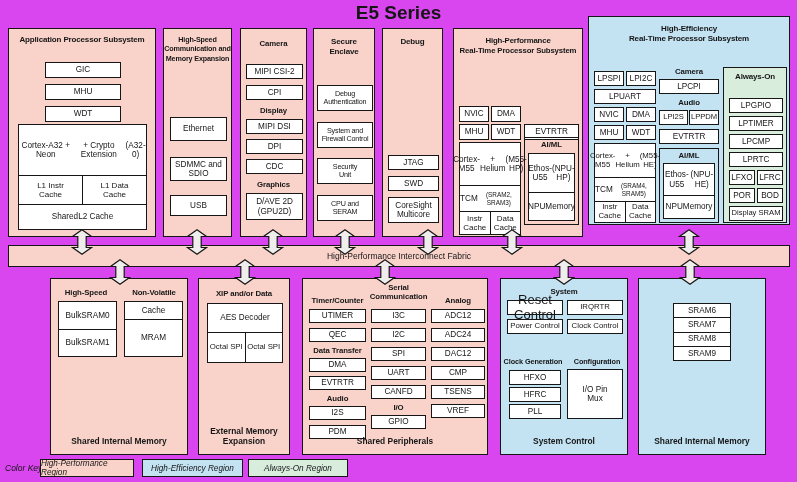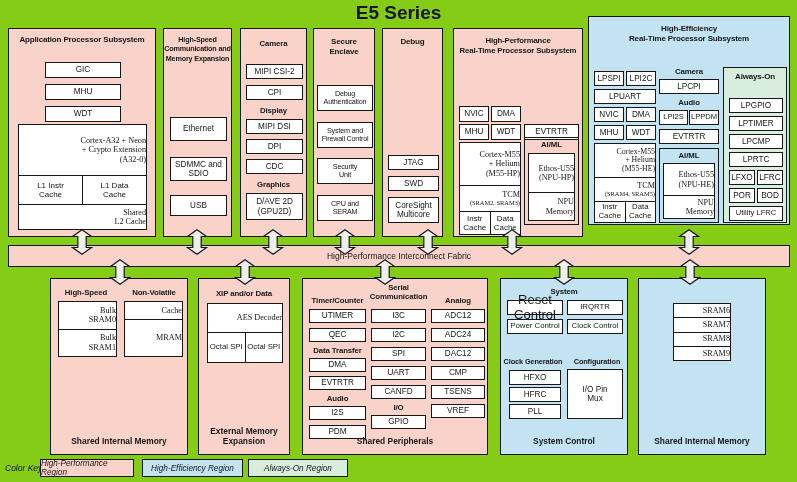--- a/index.html
+++ b/index.html
@@ -1,34 +1,34 @@
 <!DOCTYPE html>
 <html><head>
 <meta charset="utf-8">
 <style>
   html,body{margin:0;padding:0;background:#fff;}
-  .canvas{position:relative;width:797px;height:482px;background:#84cc16;overflow:hidden;
+  .canvas{position:relative;width:797px;height:482px;background:#d946ef;overflow:hidden;
           font-family:"Liberation Sans","DejaVu Sans",sans-serif;color:#161616;}
   .blk{position:absolute;box-sizing:border-box;border:1.5px solid #161616;}
   .bg-hp{background:#f9d3ca;}
   .bg-he{background:#c3e2f2;}
   .bg-ao{background:#d9eddd;}
   .pagetitle{position:absolute;top:2px;left:0;right:0;text-align:center;font-size:19px;font-weight:600;}
   .bt{position:absolute;left:0;right:0;text-align:center;font-weight:bold;font-size:8px;line-height:1.3;}
   .bt span{display:block;white-space:nowrap;letter-spacing:-0.15px;}
   .hd{position:absolute;box-sizing:border-box;font-weight:bold;font-size:7.8px;line-height:1.2;
       text-align:center;white-space:nowrap;letter-spacing:-0.1px;}
   .wb{position:absolute;box-sizing:border-box;background:#fff;border:1.3px solid #161616;
       display:flex;flex-direction:column;align-items:center;justify-content:center;
       text-align:center;font-size:8.2px;line-height:1.13;}
   .wb span{display:block;}
   .stack{position:absolute;box-sizing:border-box;background:#fff;border:1.3px solid #161616;
          display:flex;flex-direction:column;}
-  .cell{display:flex;flex-direction:column;align-items:flex-end;justify-content:center;
-        text-align:center;font-size:8.2px;line-height:1.15;border-top:1.3px solid #161616;font-family:Liberation Serif, serif;}
+  .cell{display:flex;align-items:center;justify-content:center;
+        text-align:center;font-size:8.2px;line-height:1.15;border-top:1.3px solid #161616;}
   .stack > :first-child{border-top:none;}
   .crow{display:flex;flex-direction:row;border-top:1.3px solid #161616;min-height:0;}
   .crow > .ccol{flex:1;display:flex;flex-direction:column;align-items:center;justify-content:center;
         text-align:center;font-size:8px;line-height:1.15;}
   .crow > .ccol + .ccol{border-left:1.3px solid #161616;}
   .aiml{position:absolute;box-sizing:border-box;border:1.3px solid #161616;}
   .ahd{position:absolute;top:0;left:0;right:0;text-align:center;font-weight:bold;font-size:7.8px;padding-top:2px;}
   .lblb{position:absolute;left:0;right:0;text-align:center;font-weight:bold;font-size:8.4px;line-height:1.2;}
   .sub{font-size:6.4px;line-height:1.2;}
   .arr{position:absolute;z-index:6;}
@@ -243,21 +243,21 @@
           <span>Always-On</span>
         </div>
       <div class="wb" style="left:5px;top:30px;width:54px;height:15px">LPGPIO</div>
       <div class="wb" style="left:5px;top:48px;width:54px;height:15px">LPTIMER</div>
       <div class="wb" style="left:5px;top:66px;width:54px;height:15px">LPCMP</div>
       <div class="wb" style="left:5px;top:84px;width:54px;height:15px">LPRTC</div>
       <div class="wb" style="left:5px;top:102px;width:26px;height:15px">LFXO</div>
       <div class="wb" style="left:33px;top:102px;width:26px;height:15px">LFRC</div>
       <div class="wb" style="left:5px;top:120px;width:26px;height:15px">POR</div>
       <div class="wb" style="left:33px;top:120px;width:26px;height:15px">BOD</div>
-      <div class="wb" style="left:5px;top:138px;width:54px;height:15px;font-size:7.6px">Utility LFRC</div>
+      <div class="wb" style="left:5px;top:138px;width:54px;height:15px;font-size:7.6px">Display SRAM</div>
     </div>
   </div>
 
   <div class="blk bg-hp fab" style="left:8px;top:245px;width:782px;height:22px">
     <div>High-Performance Interconnect Fabric</div>
   </div>
 
   <div class="blk bg-hp" style="left:50px;top:278px;width:138px;height:177px">
     <div class="hd" style="left:4px;top:9px;width:62px">High-Speed</div>
     <div class="hd" style="left:72px;top:9px;width:62px">Non-Volatile</div>

